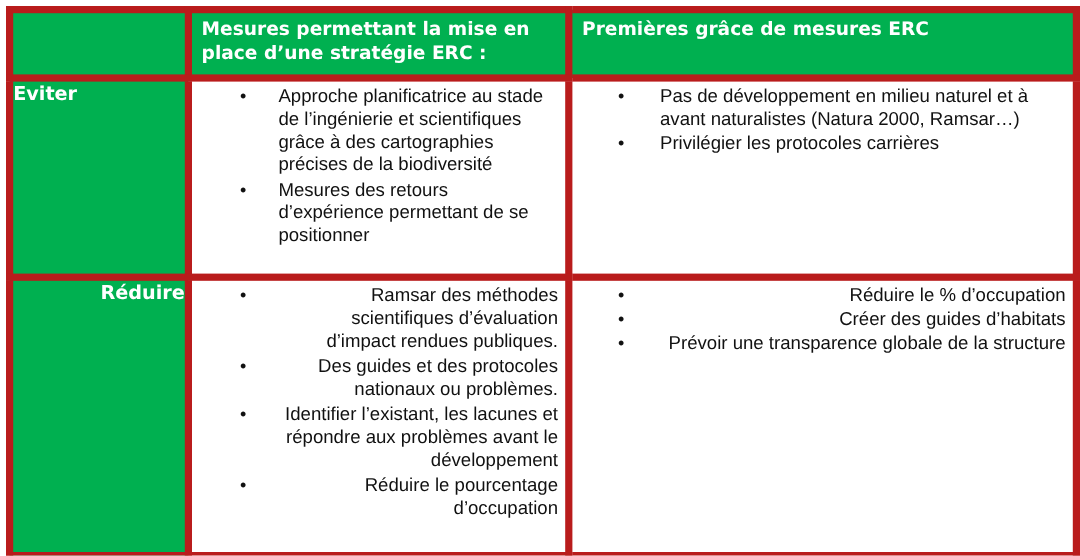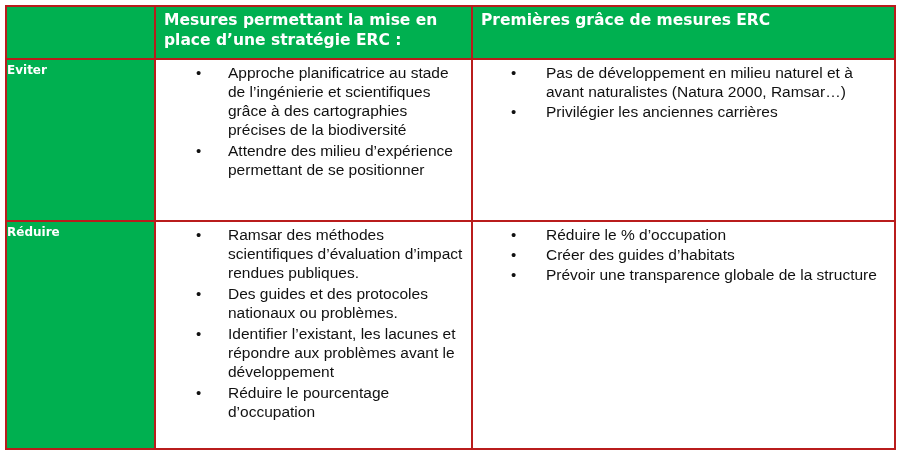--- a/index.html
+++ b/index.html
@@ -4,21 +4,21 @@
   <style>
     html, body { margin: 0; padding: 0; background: #ffffff; }
     body { width: 900px; height: 463px; position: relative; overflow: hidden; font-family: "Liberation Sans", sans-serif; }
     table.erc {
       position: absolute; left: 5px; top: 5px;
       width: 889px;
       border-collapse: collapse;
       table-layout: fixed;
     }
     table.erc td, table.erc th {
-      border: 2px solid #b91c1c;
+      border: 6px solid #b91c1c;
       vertical-align: top;
       padding: 0;
     }
     col.c1 { width: 149px; }
     col.c2 { width: 317px; }
     col.c3 { width: 423px; }
     tr.head th {
       background: #00b050;
       color: #ffffff;
       font-family: "DejaVu Sans", sans-serif;
@@ -27,26 +27,26 @@
       line-height: 20px;
       text-align: left;
       height: 48px;
       padding: 3px 8px 0 8px;
     }
     td.rowlabel {
       background: #00b050;
       color: #ffffff;
       font-family: "DejaVu Sans", sans-serif;
       font-weight: bold;
-      font-size: 12px;
+      font-size: 16px;
       line-height: 20px;
       padding: 4px 8px;
     }
     tr.r-eviter td { height: 160px; }
-    tr.r-reduire td { height: 226px; }
+    tr.r-reduire td { height: 226px; text-align: right; }
     ul.items {
       list-style: none;
       margin: 0; padding: 3px 0 0 0;
     }
     ul.items li {
       position: relative;
       font-size: 15.5px;
       line-height: 19px;
       color: #111111;
       margin-bottom: 2px;
@@ -77,27 +77,27 @@
     <th></th>
     <th>Mesures permettant la mise en place d’une stratégie ERC :</th>
     <th>Premières grâce de mesures ERC</th>
   </tr>
 
   <tr class="r-eviter">
     <td class="rowlabel">Eviter</td>
     <td class="col2">
       <ul class="items">
         <li><span class="bullet">•</span><span>Approche planificatrice au stade de l’ingénierie et scientifiques grâce à des cartographies précises de la biodiversité</span></li>
-        <li><span class="bullet">•</span><span>Attendre des milieu d’expérience permettant de se positionner</span></li>
+        <li><span class="bullet">•</span><span>Mesures des retours d’expérience permettant de se positionner</span></li>
       </ul>
     </td>
     <td class="col3">
       <ul class="items">
         <li><span class="bullet">•</span><span>Pas de développement en milieu naturel et à avant naturalistes (Natura 2000, Ramsar…)</span></li>
-        <li><span class="bullet">•</span><span>Privilégier les anciennes carrières</span></li>
+        <li><span class="bullet">•</span><span>Privilégier les protocoles carrières</span></li>
       </ul>
     </td>
   </tr>
 
   <tr class="r-reduire">
     <td class="rowlabel">Réduire</td>
     <td class="col2">
       <ul class="items">
         <li><span class="bullet">•</span><span>Ramsar des méthodes scientifiques d’évaluation d’impact rendues publiques.</span></li>
         <li><span class="bullet">•</span><span>Des guides et des protocoles nationaux ou problèmes.</span></li>

